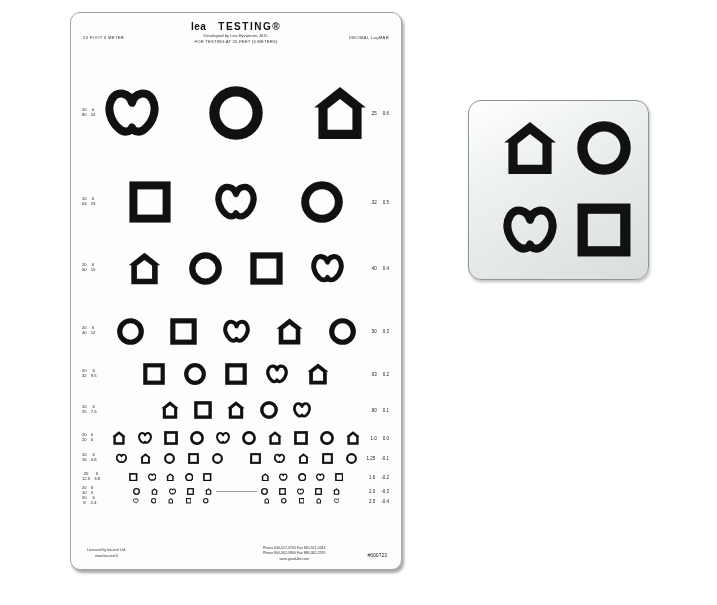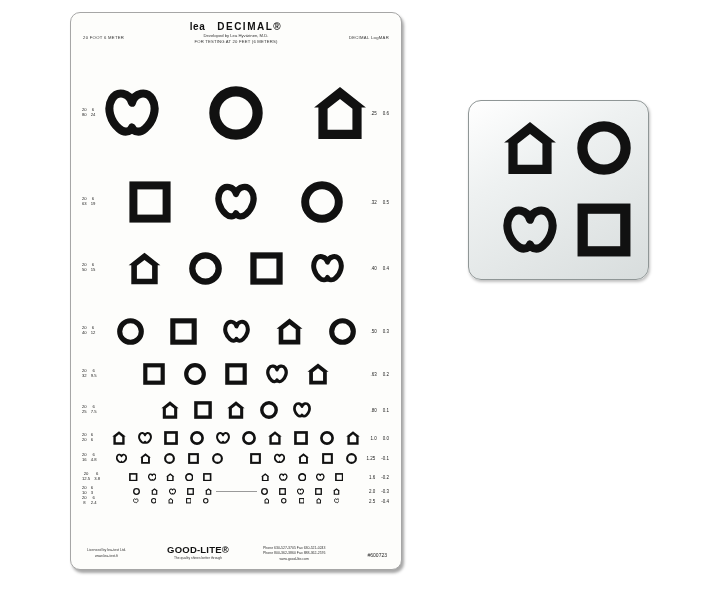--- a/index.html
+++ b/index.html
@@ -71,21 +71,21 @@
       </g>
       <g id="lea-heart">
         <path fill="none" stroke="currentColor" stroke-width="15" stroke-linejoin="round" d="M50 31 C45 12 23 8 13 24 C2 42 11 66 26 79 C35 87 46 86 50 77 C54 86 65 87 74 79 C89 66 98 42 87 24 C77 8 55 12 50 31 Z"></path>
       </g>
     </defs>
   </svg>
 
   <div class="chart-card">
 
     <div class="hdr-title">
-      <span class="lea">lea</span><span class="rest">DECIMAL®</span>
+      <span class="lea">lea</span><span class="rest">TESTING®</span>
     </div>
     <div class="hdr-sub">Developed by Lea Hyvärinen, M.D.</div>
     <div class="hdr-sub2">FOR TESTING AT 20 FEET (6 METERS)</div>
     <div class="hdr-left">20 FOOT   6 METER</div>
     <div class="hdr-right">DECIMAL   LogMAR</div>
 
     <div id="rows">
         <div class="chart-row" style="top: 71px; height: 58px;">
           <div class="lbl lbl-left">
             <span class="frac">
@@ -538,24 +538,20 @@
           <div class="lbl lbl-right">
             <span>2.5</span>
             <span>-0.4</span>
           </div>
         </div>
       </div>
 
     <div class="ft-licensed">
       <div>Licensed by lea-test Ltd.</div>
       <div>www.lea-test.fi</div>
-    </div>
-    <div class="ft-brand">
-      <div class="brand-name">GOOD-LITE®</div>
-      <div class="brand-tag">The quality shines better through</div>
     </div>
     <div class="ft-contact">
       <div>Phone 630-527-3705   Fax 630-521-0243</div>
       <div>Phone 800-362-3860   Fax 888-362-2576</div>
       <div>www.good-lite.com</div>
     </div>
     <div class="ft-item">#600723</div>
   </div>
 
   <div class="key-card">

